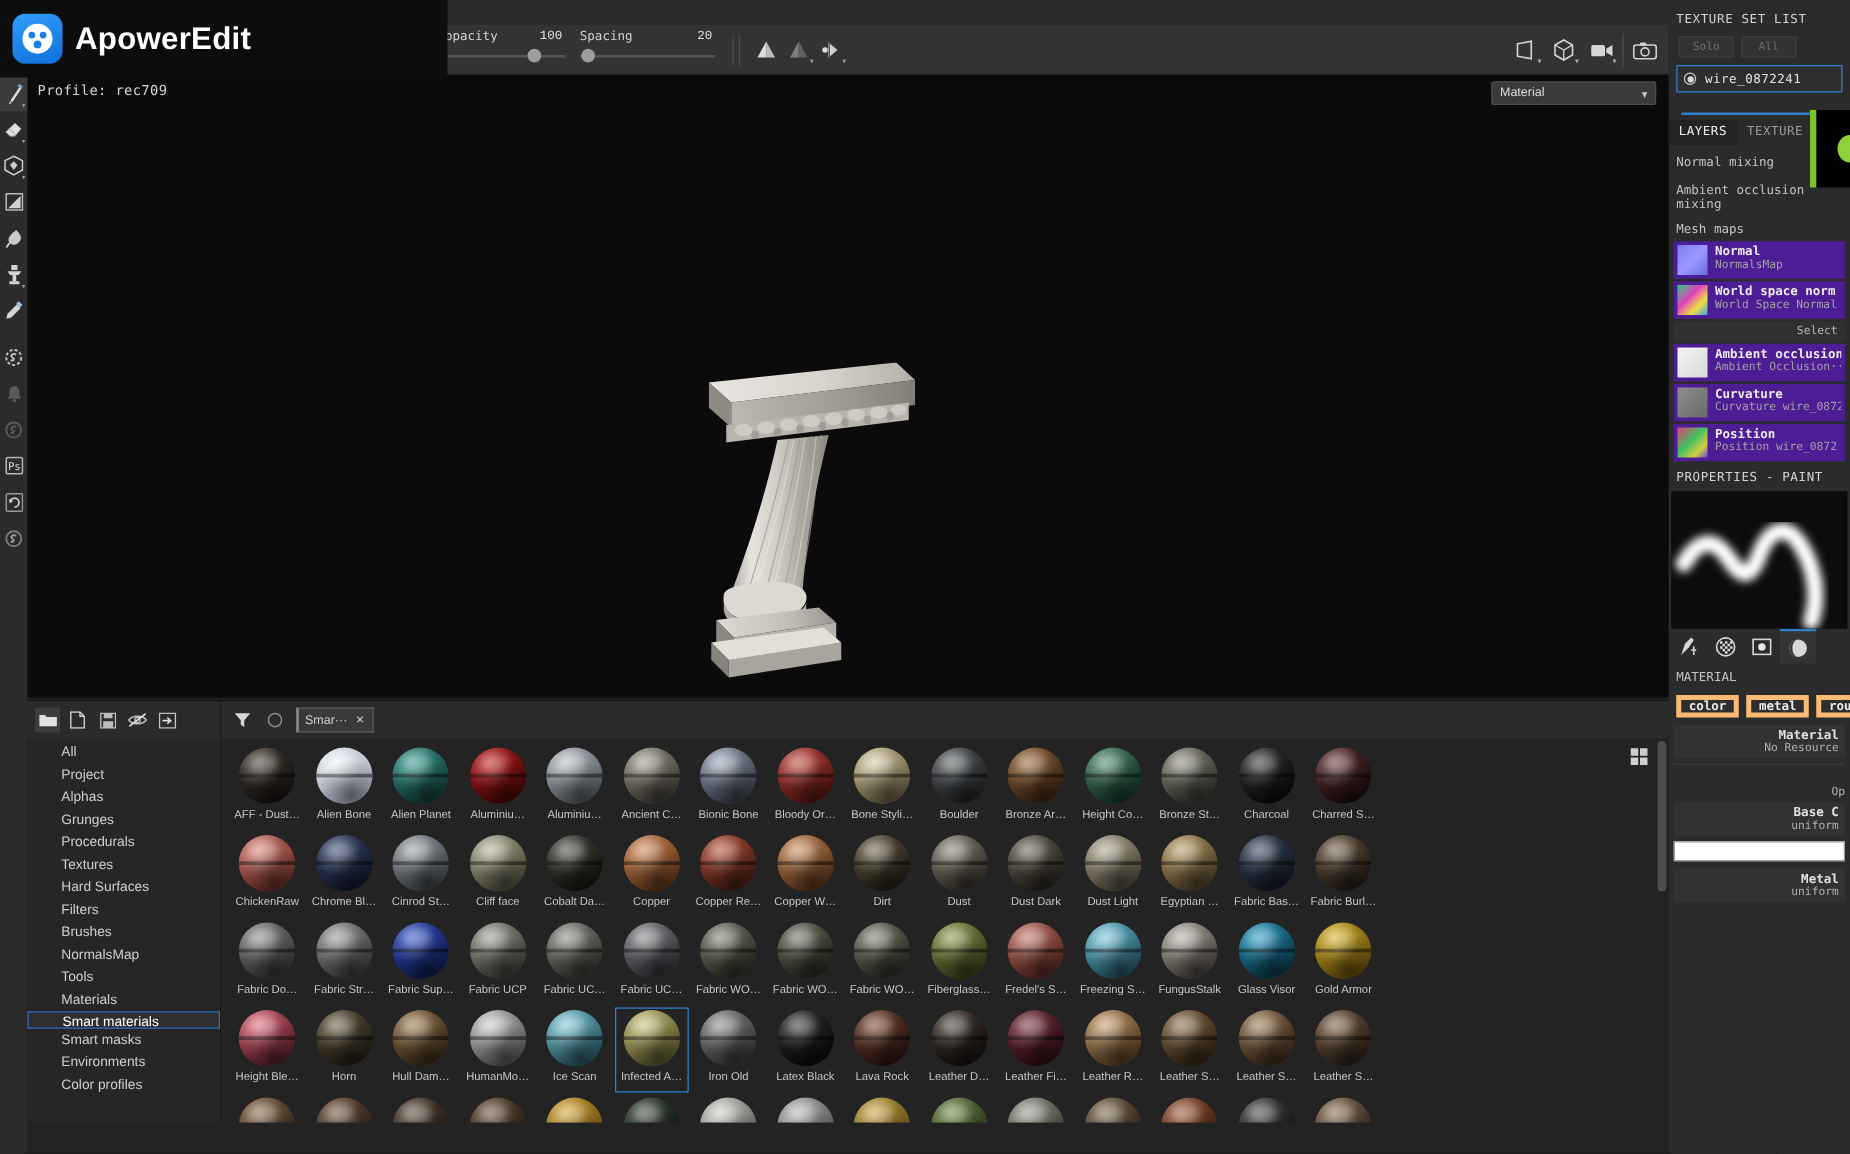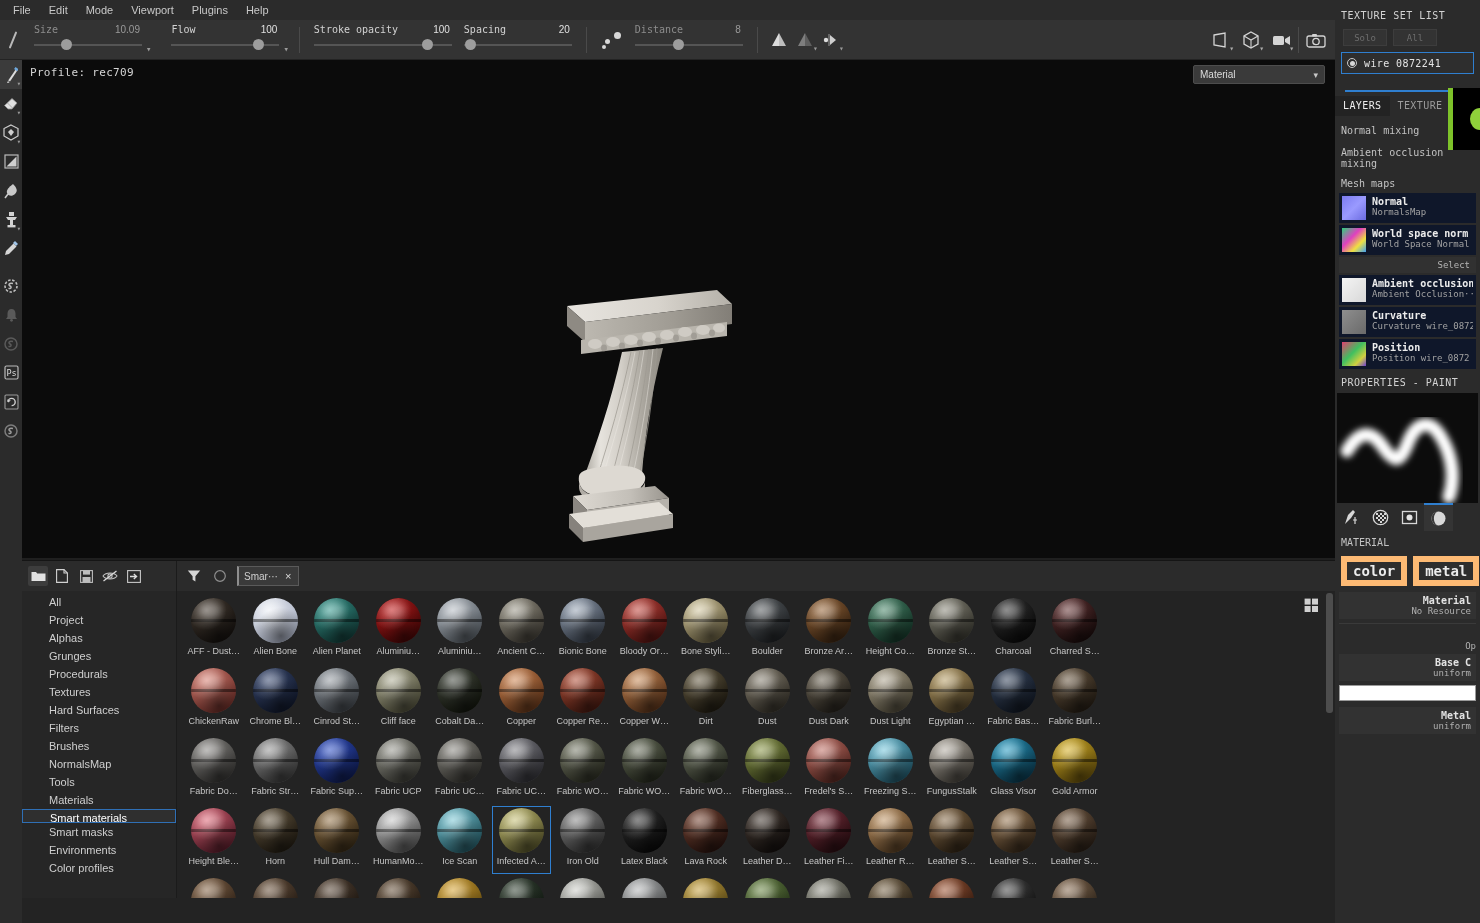--- a/index.html
+++ b/index.html
@@ -34,21 +34,21 @@
   .param { position: relative; width: 120px; height: 36px; }
   .param.wide { width: 150px; }
   .param-label {
     position: absolute; left: 6px; top: 2px;
     font-family: "DejaVu Sans Mono", monospace;
     font-size: 10px; color: #8c8c8c; white-space: nowrap;
   }
   .param-label.bright { color: #d2d2d2; }
   .param-value {
     position: absolute; right: 8px; top: 2px;
-    font-family: Liberation Sans, sans-serif;
+    font-family: Liberation Mono, monospace;
     font-size: 10px; color: #9a9a9a;
   }
   .param-value.bright { color: #e0e0e0; }
   .slider { position: absolute; left: 6px; right: 6px; bottom: 7px; height: 12px; }
   .slider .track {
     position: absolute; left: 0; right: 0; top: 5px; height: 2px; background: #555;
   }
   .slider .knob {
     position: absolute; top: 0; width: 11px; height: 11px; border-radius: 50%;
     background: #9d9d9d; margin-left: -5px;
@@ -256,21 +256,21 @@
     height: 28px; display: flex; align-items: center;
     padding-left: 6px;
     font-family: "DejaVu Sans Mono", monospace; font-size: 10px; color: #c3c3c3;
   }
   .section-label {
     padding: 6px 6px 4px 6px;
     font-family: "DejaVu Sans Mono", monospace; font-size: 10px; color: #c3c3c3;
   }
   .mesh-item {
     display: flex; align-items: flex-start; gap: 6px; margin: 0 4px 2px 4px;
-    background: #0f172a; padding: 3px;
+    background: #4c1d95; padding: 3px;
   }
   .mesh-thumb { width: 24px; height: 24px; flex: none; }
   .mesh-txt { overflow: hidden; }
   .mesh-name {
     font-family: "DejaVu Sans Mono", monospace; font-size: 10px; color: #ececec;
     font-weight: bold; white-space: nowrap;
   }
   .mesh-sub {
     font-family: "DejaVu Sans Mono", monospace; font-size: 9px; color: #a2a2a2;
     white-space: nowrap;
@@ -287,23 +287,23 @@
   }
   .brush-preview {
     margin: 0 2px; height: 110px; background: #0c0c0c; position: relative; overflow: hidden;
   }
   .pp-tabs { display: flex; height: 28px; margin: 0 2px; align-items: center; }
   .pp-tab { width: 29px; height: 28px; display: flex; align-items: center; justify-content: center; }
   .pp-tab.active { background: #343434; border-top: 2px solid #2f7fd0; }
 
   .mat-chips { display: flex; gap: 6px; padding: 4px 6px 6px 6px; }
   .mchip {
-    height: 30px; padding: 0 6px; background: #2e2e2e; border: 6px solid #fdba74;
+    height: 18px; padding: 0 6px; background: #2e2e2e; border: 4px solid #fdba74;
     display: flex; align-items: center;
-    font-family: "DejaVu Sans Mono", monospace; font-size: 14px; color: #ececec;
+    font-family: "DejaVu Sans Mono", monospace; font-size: 10px; color: #ececec;
     font-weight: bold;
   }
   .pblock { margin: 0 4px 4px 4px; background: #323232; padding: 3px 5px; text-align: right; }
   .pblock .pname {
     font-family: "DejaVu Sans Mono", monospace; font-size: 10px;
     color: #e2e2e2; font-weight: bold; white-space: nowrap;
   }
   .pblock .pval {
     font-family: "DejaVu Sans Mono", monospace; font-size: 9px; color: #b0b0b0; white-space: nowrap;
   }
@@ -401,35 +401,20 @@
         <span class="param-value bright">20</span>
         <div class="slider">
           <div class="track"></div>
           <div class="knob" style="left:6%"></div>
         </div>
       </div>
     </div>
 
     <div class="tb-sep"></div>
 
-    <div class="tb-group">
-      <div class="dots-ico">
-        <i class="dot" style="left:13px;top:4px;width:7px;height:7px;"></i>
-        <i class="dot" style="left:4px;top:11px;width:5px;height:5px;"></i>
-        <i class="dot" style="left:1px;top:17px;width:4px;height:4px;"></i>
-      </div>
-      <div class="param">
-        <span class="param-label">Distance</span>
-        <span class="param-value">8</span>
-        <div class="slider">
-          <div class="track"></div>
-          <div class="knob" style="left:40%"></div>
-        </div>
-      </div>
-    </div>
 
     <div class="tb-sep"></div>
 
     <div class="tb-group">
       <div class="sym-ico">
         <svg width="20" height="16" viewBox="0 0 20 16">
             <path d="M10 1 L3 14 L10 14 Z" fill="#dcdcdc"></path>
             <path d="M10 1 L17 14 L10 14 Z" fill="#bdbdbd"></path>
           </svg>
       </div>
@@ -1459,15 +1444,26 @@
     <div class="pblock">
       <div class="pname">Metal</div>
       <div class="pval">uniform</div>
     </div>
   </div>
 
   <div class="black-strip"></div>
   <div class="green-strip"></div>
   <div class="green-blob"></div>
 
+  <div class="apower">
+    <div class="apower-logo">
+      <svg width="26" height="26" viewBox="0 0 26 26">
+        <circle cx="13" cy="13" r="12" fill="#ffffff"></circle>
+        <circle cx="8.5" cy="10" r="2.7" fill="#1b7fe0"></circle>
+        <circle cx="17.5" cy="10" r="2.7" fill="#1b7fe0"></circle>
+        <circle cx="13" cy="17.5" r="3.1" fill="#1b7fe0"></circle>
+      </svg>
+    </div>
+    <div class="apower-name">ApowerEdit</div>
+  </div>
 
 
 </div>
 
 </body></html>

